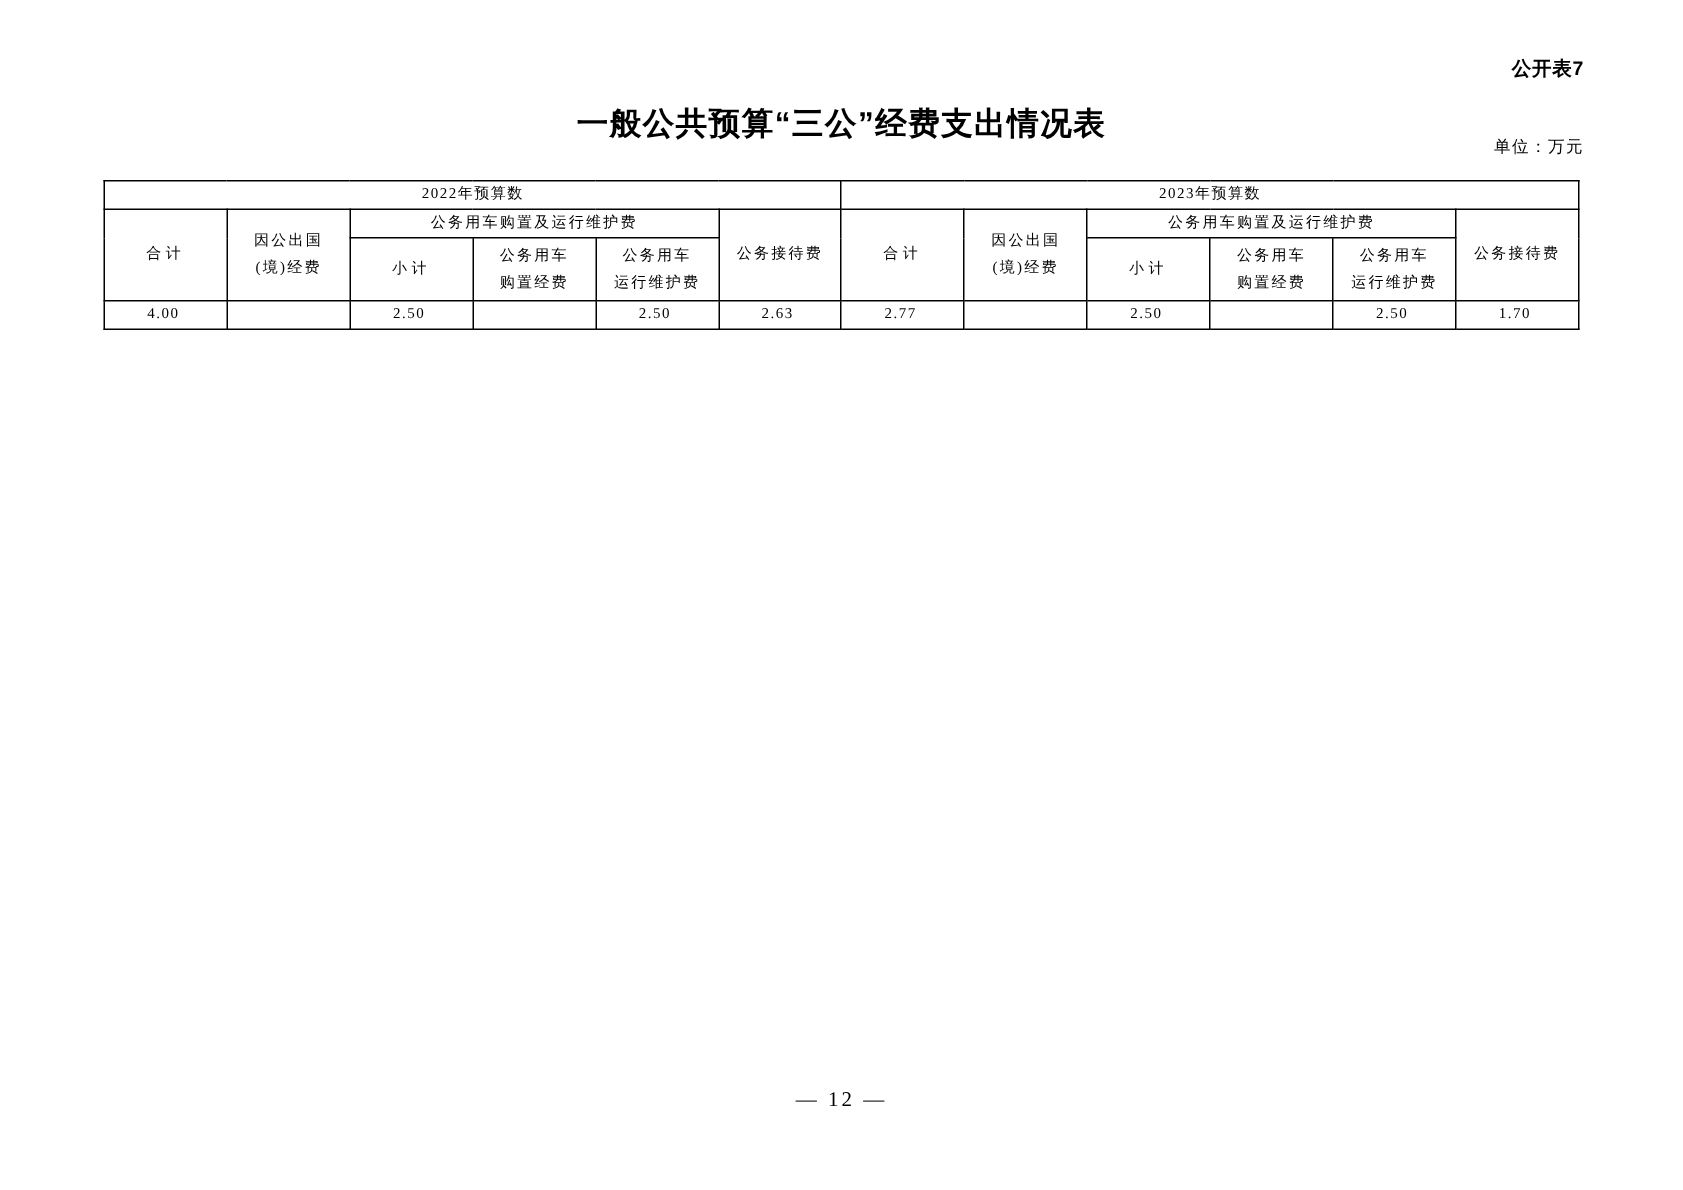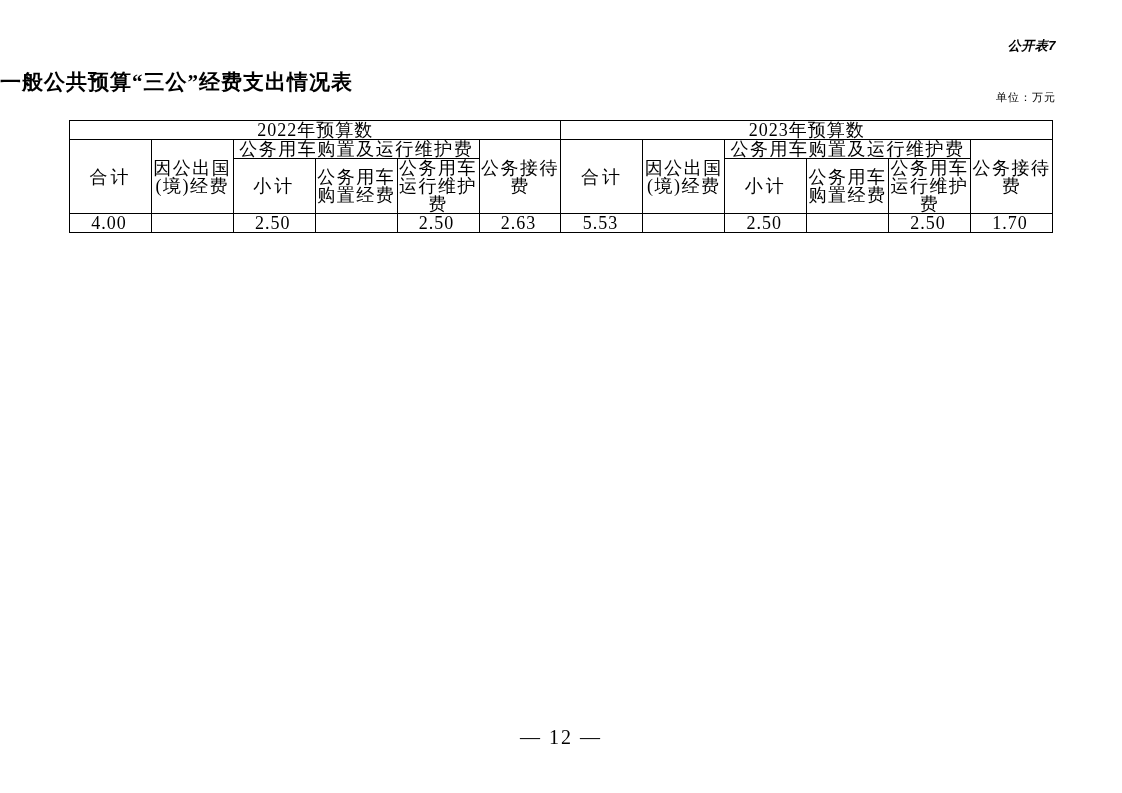--- a/index.html
+++ b/index.html
@@ -10,57 +10,57 @@
     background:#ffffff;
     color:#000000;
     font-family:"Liberation Serif", serif;
     overflow:hidden;
   }
   .corner-label {
     position:absolute; top:37px; right:66px;
     font-family:"Liberation Sans", sans-serif;
     font-weight:bold; font-size:13px;
     letter-spacing:0.5px;
-    font-style:italic;
   }
   .doc-title {
     position:absolute; top:68px; left:0; width:100%;
-    font-family:Liberation Serif, serif;
+    text-align:center;
+    font-family:Liberation Sans, sans-serif;
     font-weight:bold; font-size:21px;
     letter-spacing:1px;
   }
   .unit-note {
     position:absolute; top:90px; right:66px;
     font-size:11px; letter-spacing:1px;
   }
   table.expense {
     position:absolute; top:120px; left:69px;
     width:984px;
     border-collapse:collapse;
     table-layout:fixed;
   }
   table.expense td {
     border:1px solid #000000;
-    font-size:18px;
+    font-size:10px;
     text-align:center;
     vertical-align:middle;
     padding:0;
     line-height:18px;
     overflow:hidden;
   }
   tr.year-row td { height:19px; letter-spacing:1px; }
   tr.group-row td { height:19px; }
   tr.sub-row td { height:42px; }
   tr.data-row td { height:18px; padding-right:3px; letter-spacing:1px; }
   td.hdr { letter-spacing:3px; }
   td.hdr-tight { letter-spacing:1.5px; }
   .two-line span { display:block; line-height:18px; letter-spacing:1.5px; }
   .page-number {
     position:absolute; top:726px; left:0; width:100%;
-    text-align:center; font-size:20px; letter-spacing:2px;
+    text-align:center; font-size:14px; letter-spacing:2px;
   }
 </style>
 </head>
 <body>
 
 <div class="page">
 
   <div class="corner-label">公开表7</div>
 
   <div class="doc-title">一般公共预算“三公”经费支出情况表</div>
@@ -112,21 +112,21 @@
           <span>运行维护费</span>
         </td>
       </tr>
       <tr class="data-row">
         <td>4.00</td>
         <td></td>
         <td>2.50</td>
         <td></td>
         <td>2.50</td>
         <td>2.63</td>
-        <td>5.53</td>
+        <td>2.77</td>
         <td></td>
         <td>2.50</td>
         <td></td>
         <td>2.50</td>
         <td>1.70</td>
       </tr>
     </tbody>
   </table>
 
   <div class="page-number">— 12 —</div>

